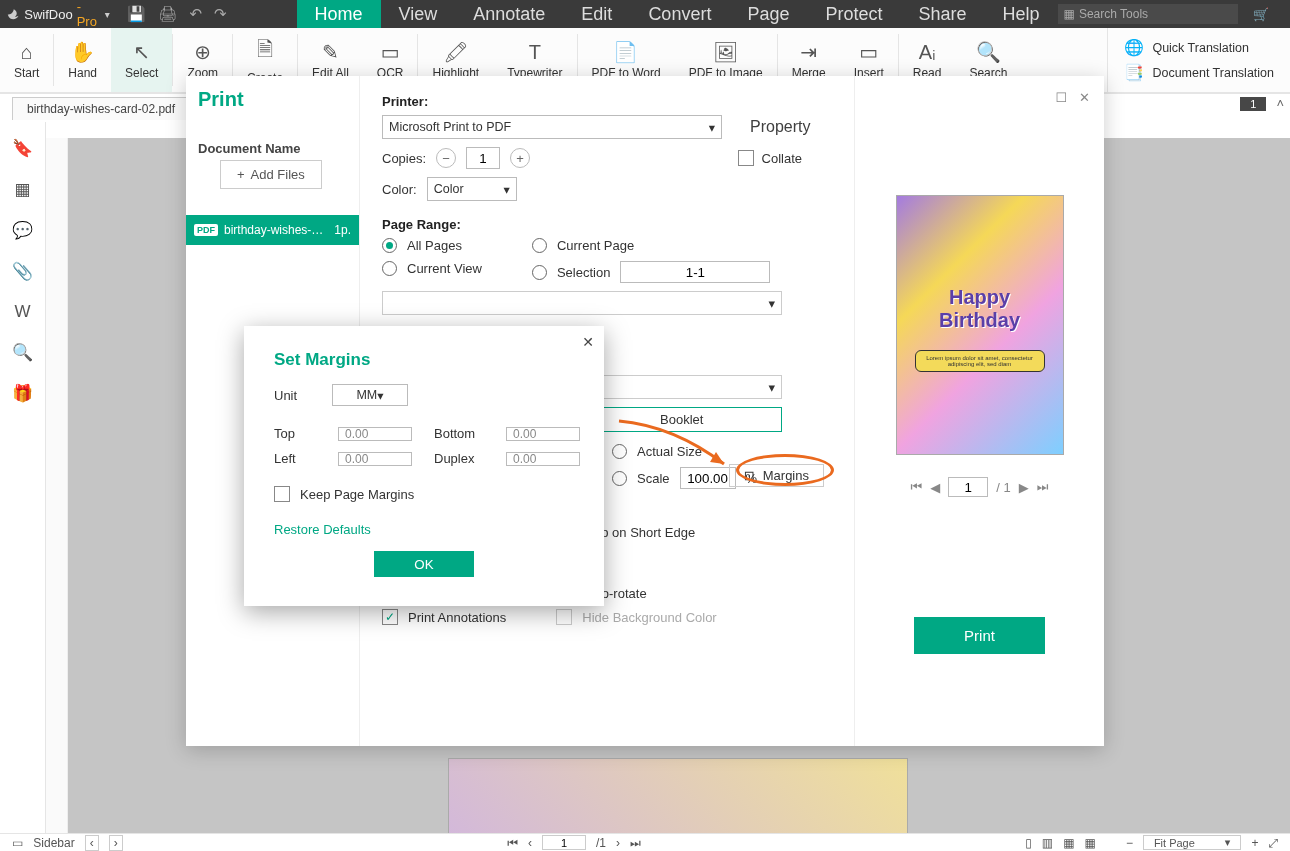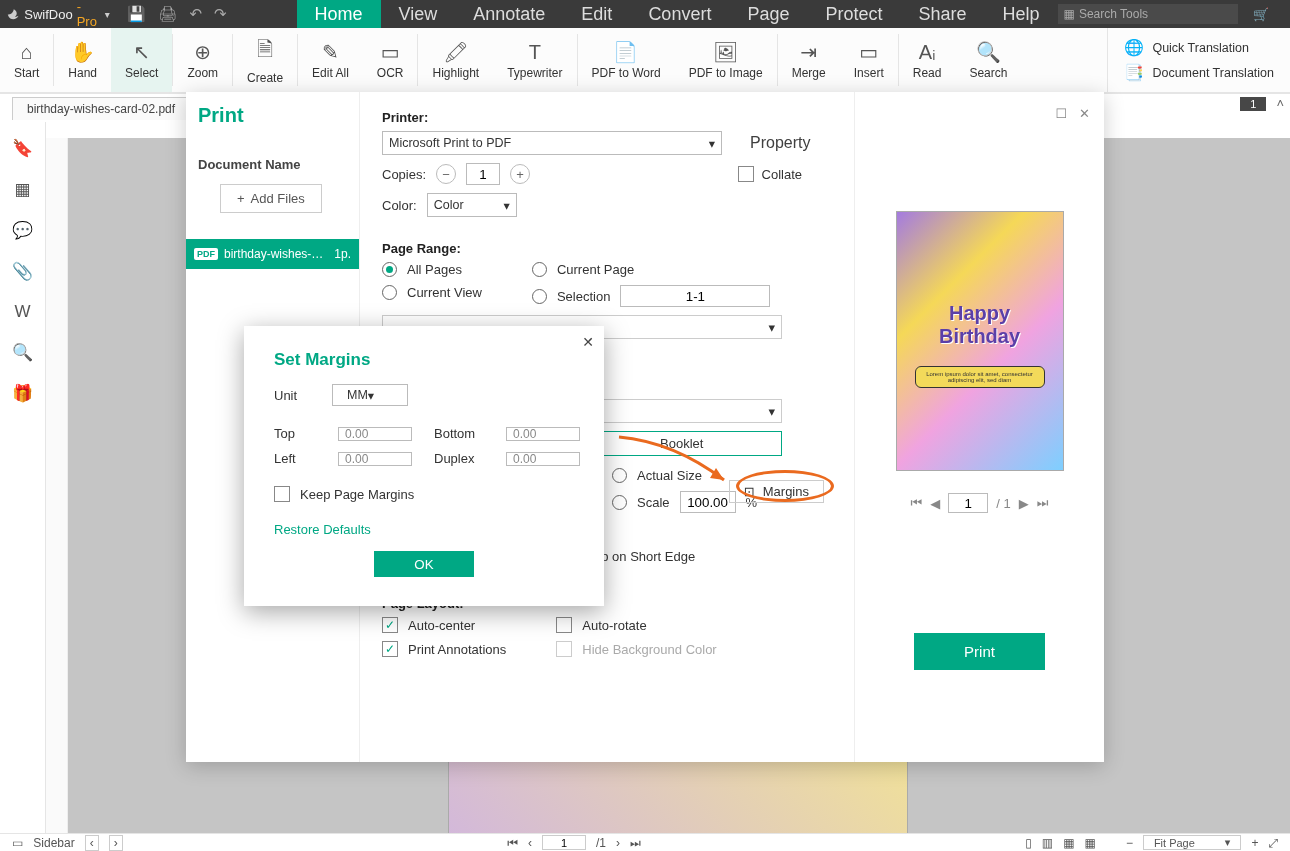--- a/index.html
+++ b/index.html
@@ -42,30 +42,30 @@
   .gift { color:#e74c3c !important;}
 
   
   .vruler { position:absolute; left:46px; top:138px; width:22px; bottom:14px; background:#fafafa; border-right:1px solid #eee;}
 
   
   .content { position:absolute; left:68px; top:138px; right:0; bottom:14px; background:#c5c5c5; overflow:hidden;}
   .doc-preview { position:absolute; left:380px; top:620px; width:460px; height:300px; background:linear-gradient(45deg,#c7a8f5,#f0e09a); border:1px solid #aaa;}
 
   
-  .print-dialog { position:absolute; left:186px; top:92px; width:918px; height:670px; background:#fff; box-shadow:0 4px 20px rgba(0,0,0,.2); display:flex;}
+  .print-dialog { position:absolute; left:186px; top:76px; width:918px; height:670px; background:#fff; box-shadow:0 4px 20px rgba(0,0,0,.2); display:flex;}
   .pd-left { width:174px; border-right:1px solid #eee; padding:12px;}
   .pd-left .pd-title{ color:#00a884; font-size:20px; font-weight:600; margin-bottom:30px;}
-  .pd-left .docname-label{ font-weight:600; color:#444; margin-bottom:12px; font-size:13px;}
+  .pd-left .docname-label{ font-weight:600; color:#444; margin-bottom:4px; font-size:13px;}
   .addfiles{ border:1px solid #ccc; padding:6px 16px; display:inline-flex; align-items:center; gap:6px; margin-left:22px; color:#555;}
   .filerow{ background:#00a884; color:#fff; padding:8px; margin:26px -12px 0 -12px; display:flex; align-items:center; gap:6px; font-size:12px;}
   .filerow .pdf-badge{ background:#fff; color:#00a884; font-size:9px; padding:1px 3px; border-radius:2px; font-weight:700;}
 
   .pd-main { flex:1; padding:18px 22px; position:relative;}
-  .pd-main .section-label{ font-weight:700; font-size:13px; color:#222; margin-top:24px; margin-bottom:6px;}
+  .pd-main .section-label{ font-weight:700; font-size:13px; color:#222; margin-top:16px; margin-bottom:6px;}
   .pd-row{display:flex; align-items:center; gap:10px; margin-bottom:8px;}
   .pd-select{ border:1px solid #bbb; height:24px; padding:0 6px; display:flex; align-items:center; justify-content:space-between; background:#fff; font-size:12.5px;}
   .pd-select.wide{width:340px;}
   .pd-link{ color:#404040; font-size:16px;}
   .spin-btn{ width:20px; height:20px; border:1px solid #bbb; border-radius:50%; display:flex; align-items:center; justify-content:center; color:#666; font-size:13px;}
   .copies-input{ width:34px; height:22px; border:1px solid #bbb; text-align:center;}
   .chk{ width:16px;height:16px;border:1px solid #888; display:inline-block; background:#fff;}
   .chk.checked::after{content:"✓"; color:#00a884; font-size:12px; display:block; line-height:14px; text-align:center;}
   .radio{width:15px;height:15px;border:1px solid #666;border-radius:50%;display:inline-block;position:relative;}
   .radio.checked::after{content:"";position:absolute;left:3px;top:3px;width:7px;height:7px;background:#00a884;border-radius:50%;}
@@ -90,21 +90,21 @@
   .print-btn{ background:#00a884; color:#fff; padding:10px 50px; margin-top:120px; font-size:15px; border:none;}
 
   
   .margins-dialog{ position:absolute; left:244px; top:326px; width:360px; height:280px; background:#fff; box-shadow:0 6px 24px rgba(0,0,0,.35);}
   .md-close{position:absolute;right:10px;top:8px;color:#444;font-size:14px;}
   .md-title{color:#00a884;font-size:17px;font-weight:700;padding:24px 30px 10px 30px;}
   .md-body{padding:4px 30px;}
   .md-row{display:flex;align-items:center;gap:10px;margin-bottom:20px;}
   .md-row label{width:48px;color:#333;font-size:13px;}
   .md-input{border:1px solid #bbb;width:74px;height:14px;padding:0 6px;color:#888;font-size:12px;}
-  .md-select{border:1px solid #bbb;width:76px;height:22px;display:flex;align-items:center;justify-content:flex-start;padding:0 14px;font-size:12.5px;}
+  .md-select{border:1px solid #bbb;width:76px;height:22px;display:flex;align-items:center;justify-content:center;padding:0 14px;font-size:12.5px;}
   .md-grid{display:grid;grid-template-columns:48px 80px 56px 80px;gap:10px 16px;align-items:center;}
   .md-restore{color:#00a884;font-size:13px;}
   .md-ok{background:#00a884;color:#fff;width:100px;height:26px;border:none;margin:14px auto 0;display:block;}
   .footbar{position:absolute;left:0;right:0;bottom:0;height:18px;background:#fff;border-top:1px solid #e5e5e5;display:flex;align-items:center;padding:0 12px;gap:10px;font-size:12px;color:#555;}
   .footbar .spacer{flex:1;}
   .foot-input{border:1px solid #ccc;width:44px;height:15px;text-align:center;font-size:11px;}
   .zoom-select{border:1px solid #ccc;height:15px;padding:0 10px;font-size:11px;display:flex;align-items:center;gap:30px;}
   .corner-ind{position:absolute;right:6px;top:96px;display:flex;align-items:center;gap:10px;}
   .corner-ind .pagebadge{background:#474747;color:#fff;font-size:11px;padding:1px 10px;}
 

